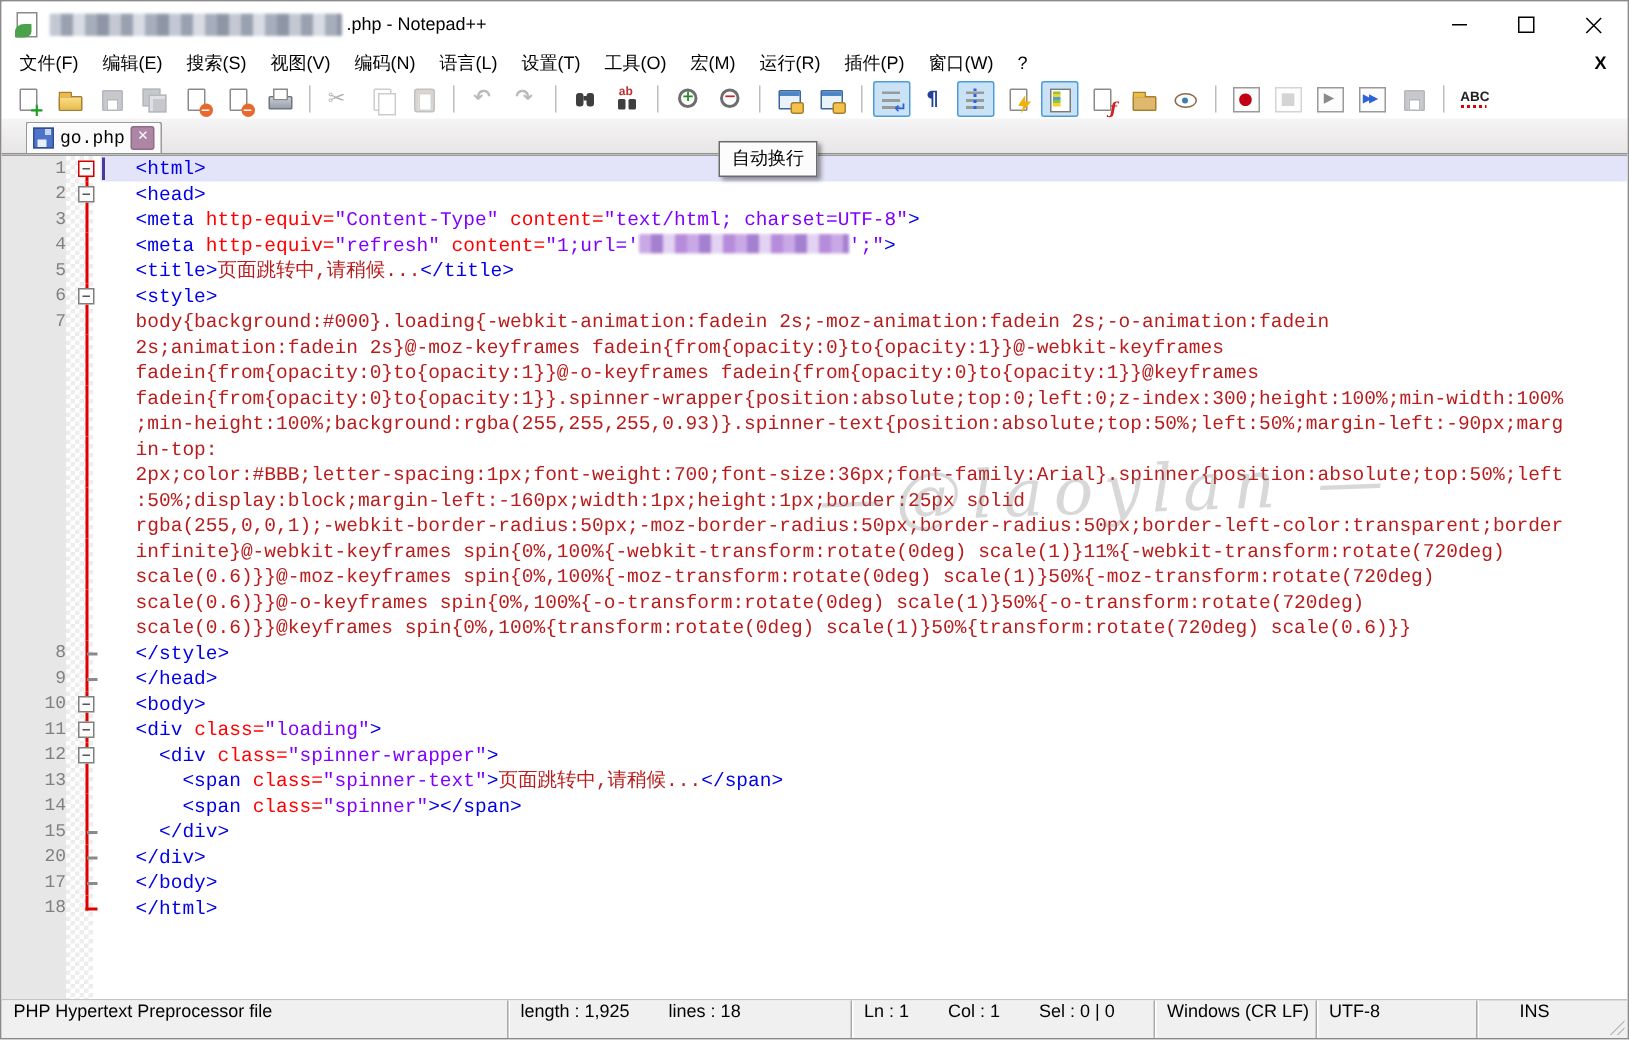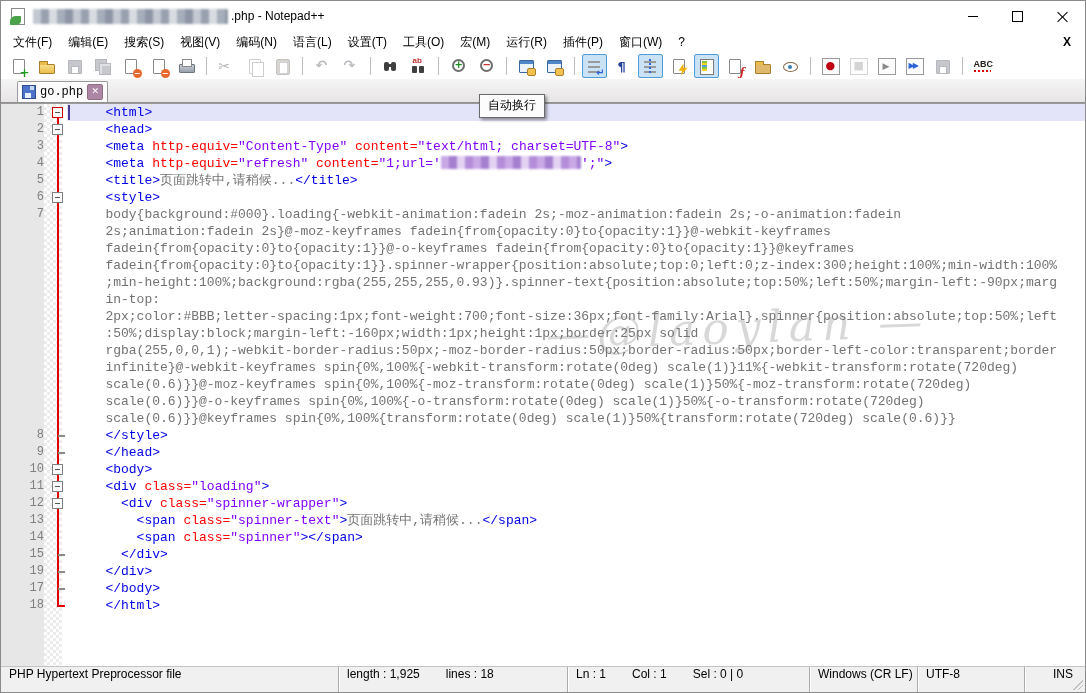--- a/index.html
+++ b/index.html
@@ -105,44 +105,44 @@
   .editor::before{content:"";position:absolute;left:0;top:0;bottom:0;width:43px;background:#e7e7e7;}
   .foldstrip{position:absolute;left:43px;top:0;bottom:0;width:18px;background-color:#fff;
     background-image:linear-gradient(45deg,#ececec 25%,transparent 25%,transparent 75%,#ececec 75%),
                      linear-gradient(45deg,#ececec 25%,transparent 25%,transparent 75%,#ececec 75%);
     background-size:6px 6px;background-position:0 0,3px 3px;}
   #code-rows{position:relative;z-index:2;}
   .crow{display:flex;height:17px;line-height:17px;font:13px/17px "Liberation Mono","DejaVu Sans Mono",monospace;}
   .bm{width:13px;flex:0 0 13px;}
   .lnum{width:30px;flex:0 0 30px;text-align:right;padding-right:5px;box-sizing:content-box;color:#808080;font-size:12px;}
   .fold{width:18px;flex:0 0 18px;position:relative;}
-  .code{flex:1;white-space:pre;padding-left:15px;position:relative;overflow:hidden;}
+  .code{flex:1;white-space:pre;padding-left:0;position:relative;overflow:hidden;}
   .cur .code{background:#e3e3fa;}
   .caret{position:absolute;left:1px;top:1px;width:2px;height:15px;background:#4a3b9b;}
-  .sy-t{color:#0000e6;} .sy-a{color:#ff0000;} .sy-v{color:#8000ff;} .sy-x{color:#737373;margin-top:24px;}
+  .sy-t{color:#0000e6;} .sy-a{color:#ff0000;} .sy-v{color:#8000ff;} .sy-x{color:#b91c1c;margin-top:24px;}
   .redact-url{width:140px;height:13px;vertical-align:-2px;
     background-image:repeating-linear-gradient(90deg,#c9a8e6 0 8px,#a57fd0 8px 16px,#e3d2f2 16px 24px,#b48cd9 24px 32px),
       repeating-linear-gradient(0deg,rgba(255,255,255,.3) 0 4px,rgba(90,50,140,.25) 4px 8px);
     filter:blur(1.1px);}
   
   .f-line::before,.f-box::before,.f-tick::before,.f-corner::before{content:"";position:absolute;left:8px;top:0;bottom:0;width:2px;background:#e10000;}
   .f-box-red::before{content:"";position:absolute;left:8px;top:50%;bottom:0;width:2px;background:#e10000;}
   .f-corner::before{bottom:calc(50% - 1px);}
   .f-corner::after{content:"";position:absolute;left:8px;top:calc(50% - 1px);width:8px;height:2px;background:#e10000;}
   .f-tick::after{content:"";position:absolute;left:9px;top:calc(50% - 1px);width:7px;height:2px;background:#8a8a8a;}
   .f-box::after,.f-box-red::after{content:"";position:absolute;left:3px;top:3px;width:9px;height:9px;background:#fbfbfb;border:1px solid #808080;
     background-image:linear-gradient(#555,#555);background-size:5px 1px;background-position:center;background-repeat:no-repeat;}
   .f-box-red::after{border-color:#d00000;}
   .watermark{position:absolute;left:545px;top:200px;z-index:6;pointer-events:none;
     font:italic 44px/1.1 "DejaVu Serif",serif;color:rgba(125,125,125,.30);letter-spacing:7px;transform:rotate(-2deg);white-space:nowrap;}
 
   
   .statusbar{height:25px;flex:0 0 25px;background:#f0f0f0;border-top:1px solid #c4c4c4;display:flex;align-items:stretch;font-size:12px;color:#000;}
   .sp{display:flex;align-items:flex-start;padding:0 8px;border-right:1px solid #ababab;box-shadow:1px 0 0 #fff;box-sizing:border-box;white-space:nowrap;}
-  .sp1{width:338px;} .sp2{width:229px;} .sp3{width:242px;} .sp4{width:108px;} .sp5{width:107px;}
+  .sp1{width:338px;} .sp2{width:229px;} .sp3{width:202px;} .sp4{width:108px;} .sp5{width:107px;}
   .sp6{flex:1;border-right:none;box-shadow:none;position:relative;padding-left:28px;}
   .sp2 span,.sp3 span{margin-right:26px;}
   .grip{position:absolute;right:2px;bottom:2px;width:10px;height:10px;
     background-image:linear-gradient(135deg,transparent 0 50%,#c0c0c0 50% 58%,transparent 58% 72%,#c0c0c0 72% 80%,transparent 80%);}
 </style>
 </head>
 <body>
 
 <div class="win">
 
@@ -457,21 +457,21 @@
           <span class="code"><span class="sy-t">       &lt;span </span><span class="sy-a">class=</span><span class="sy-v">"spinner"</span><span class="sy-t">&gt;&lt;/span&gt;</span></span>
         </div>
         <div class="crow">
           <span class="bm"></span>
           <span class="lnum">15</span>
           <span class="fold f-tick"></span>
           <span class="code"><span class="sy-t">     &lt;/div&gt;</span></span>
         </div>
         <div class="crow">
           <span class="bm"></span>
-          <span class="lnum">19</span>
+          <span class="lnum">20</span>
           <span class="fold f-tick"></span>
           <span class="code"><span class="sy-t">   &lt;/div&gt;</span></span>
         </div>
         <div class="crow">
           <span class="bm"></span>
           <span class="lnum">17</span>
           <span class="fold f-tick"></span>
           <span class="code"><span class="sy-t">   &lt;/body&gt;</span></span>
         </div>
         <div class="crow">

